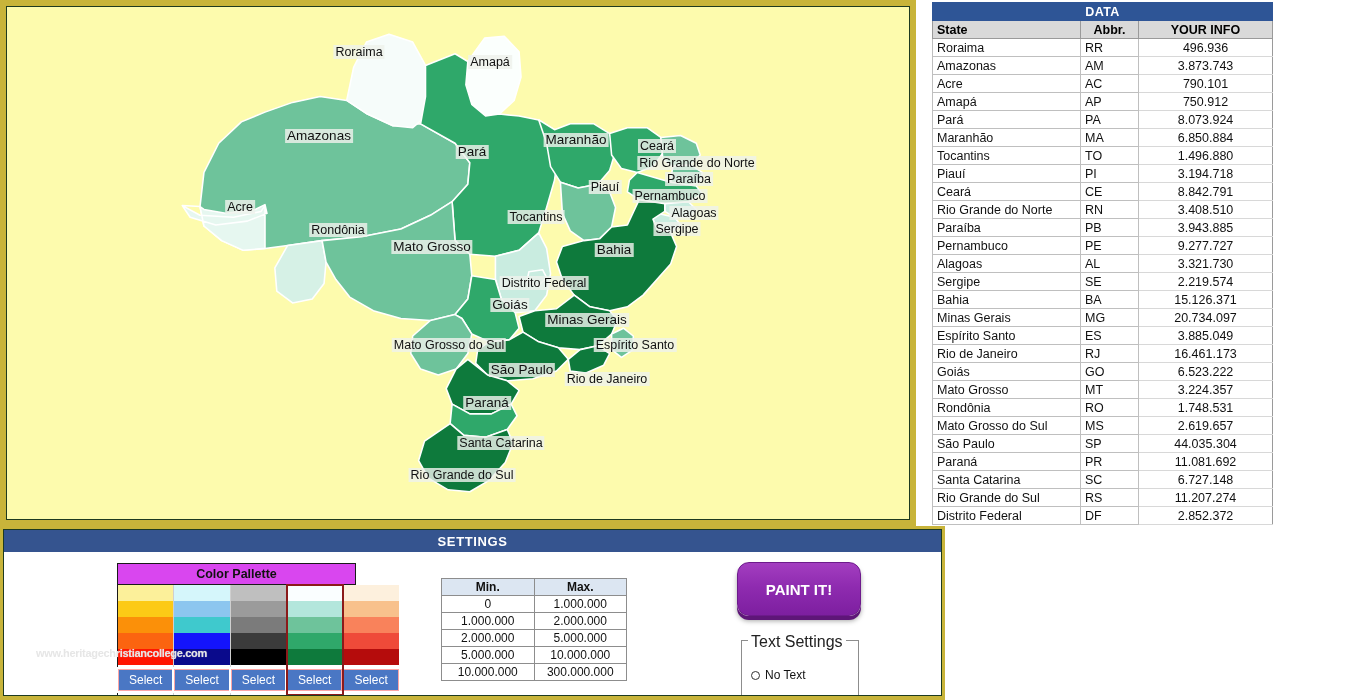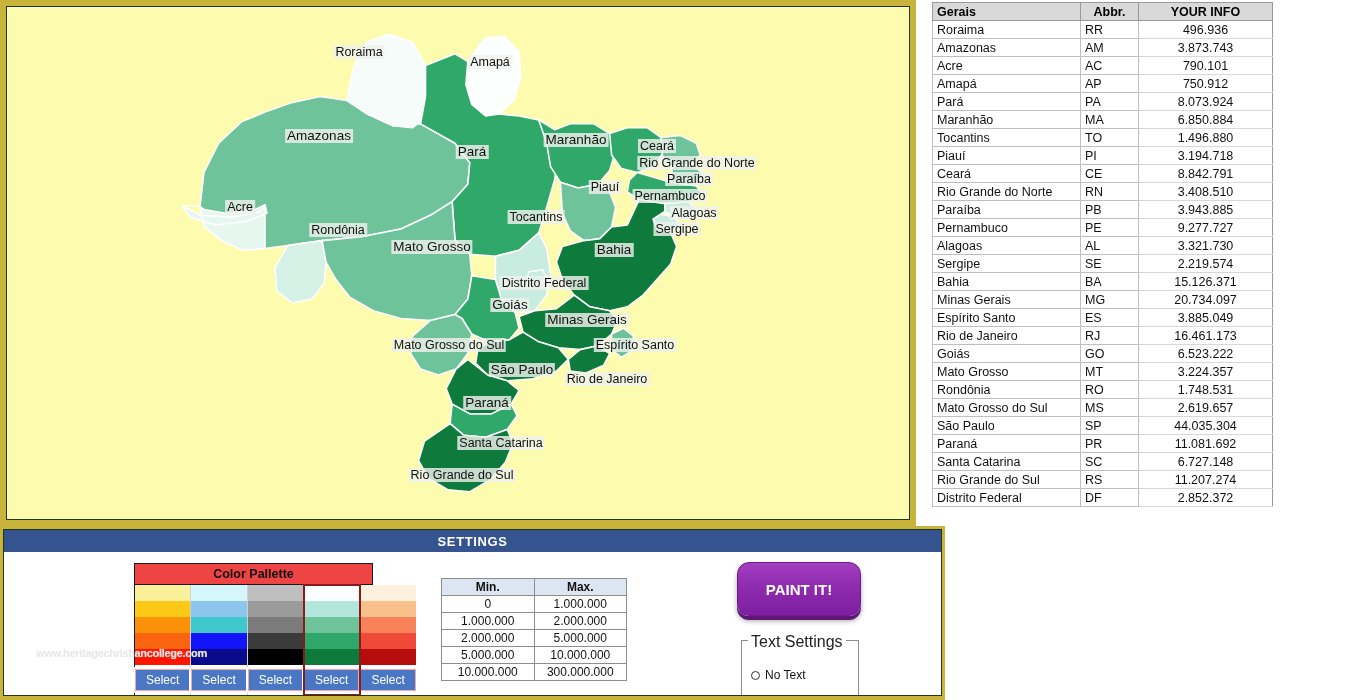--- a/index.html
+++ b/index.html
@@ -90,22 +90,22 @@
     box-sizing:border-box;overflow:hidden;
   }
   #settings-title{
     position:absolute;left:0;top:0;width:100%;height:22px;
     background:#35548f;color:#fff;
     display:flex;align-items:center;justify-content:center;
     font-weight:bold;font-size:13px;letter-spacing:.6px;
   }
   
   #palette-box{
-    position:absolute;left:130px;top:33px;width:239px;
-    border:1px solid #1a1a1a;background:#ef4444;
+    position:absolute;left:113px;top:33px;width:239px;
+    border:1px solid #1a1a1a;background:#d946ef;
     box-sizing:border-box;
   }
   #palette-title{
     text-align:center;font-weight:bold;font-size:12.5px;
     height:20px;line-height:20px;border-bottom:1px solid #1a1a1a;
   }
   #palette-grid{display:flex;}
   .pal-col{flex:1;position:relative;border-right:1px solid #cfcfcf;}
   .pal-col:last-child{border-right:none;}
   .pal-col.selected{outline:2px solid #8b1a1a;outline-offset:-1px;z-index:3;}
@@ -238,21 +238,24 @@
 
 <div id="data-panel">
   <table id="data-table">
     <colgroup>
         <col class="col-state">
         <col class="col-abbr">
         <col class="col-info">
       </colgroup>
     <thead>
       <tr>
-        <th class="data-head c-state">Gerais</th>
+        <th class="data-title" colspan="3">DATA</th>
+      </tr>
+      <tr>
+        <th class="data-head c-state">State</th>
         <th class="data-head c-abbr">Abbr.</th>
         <th class="data-head c-info">YOUR INFO</th>
       </tr>
     </thead>
     <tbody id="data-body">
         <tr>
           <td class="cell-state">Roraima</td>
           <td class="cell-abbr">RR</td>
           <td class="cell-info">496.936</td>
         </tr>

